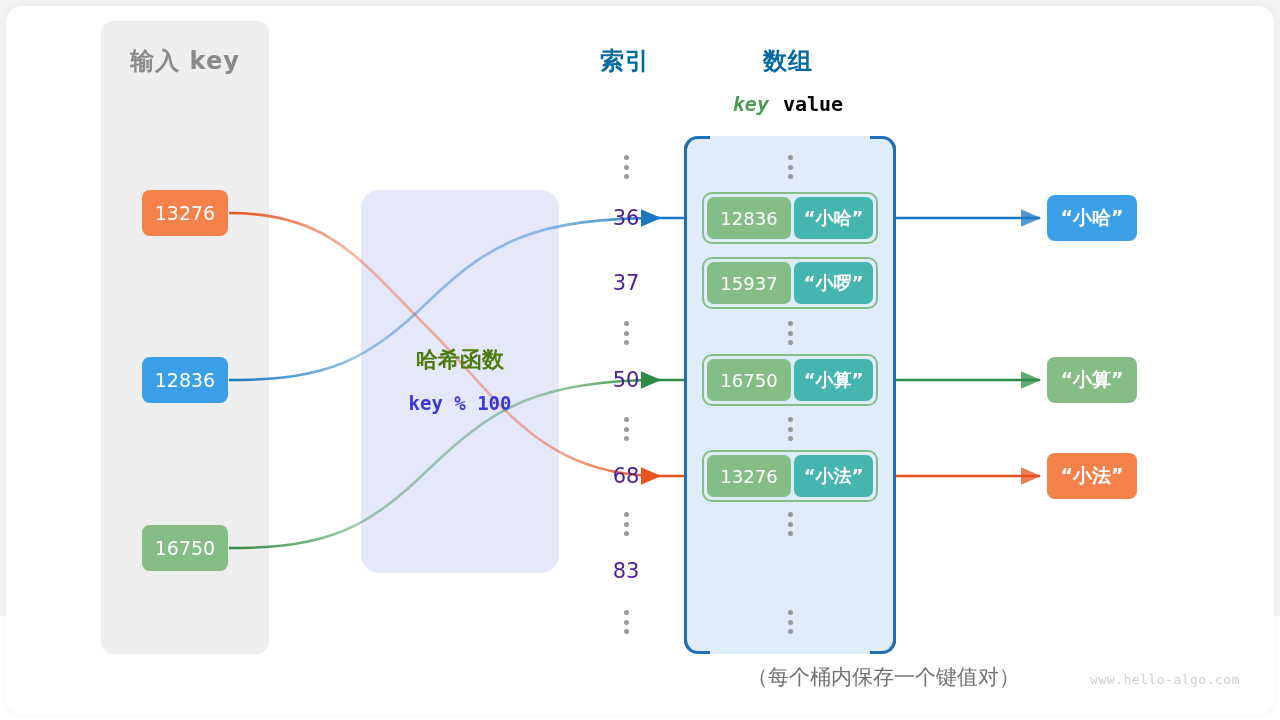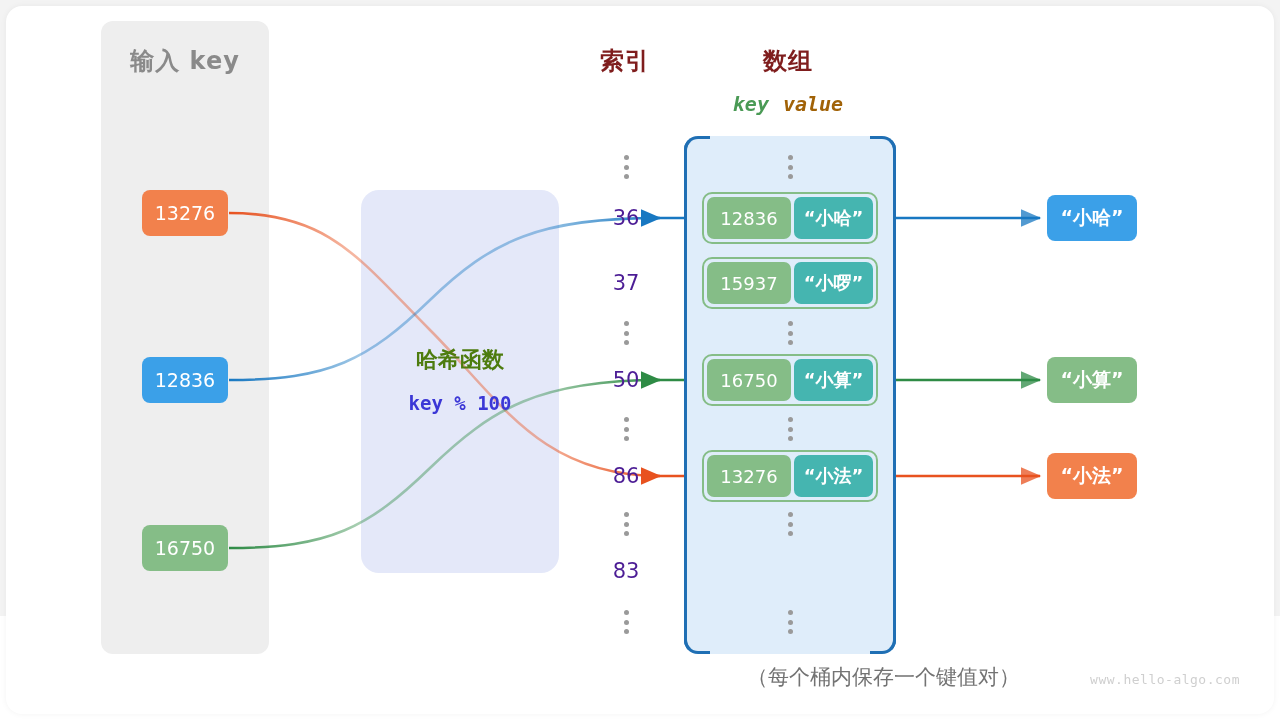--- a/index.html
+++ b/index.html
@@ -55,39 +55,39 @@
     font-size: 24px;
     font-weight: bold;
     color: #8a8a8a;
     letter-spacing: 1px;
   }
 
   .col-title {
     position: absolute;
     font-size: 24px;
     font-weight: bold;
-    color: #7f1d1d;
+    color: #0369a1;
     text-align: center;
     letter-spacing: 1px;
   }
   #title-index { left: 570px; top: 45px; width: 110px; }
   #title-array { left: 718px; top: 45px; width: 140px; }
 
   #kv-header {
     position: absolute;
     left: 660px;
     top: 92px;
     width: 256px;
     text-align: center;
     font-family: "DejaVu Sans Mono", "Liberation Mono", monospace;
     font-size: 20px;
     font-weight: bold;
   }
   #kv-header .k { color: #4a9a55; font-style: italic; }
-  #kv-header .v { color: #a16207; font-style: italic; }
+  #kv-header .v { color: #000000; }
   #kv-header .sp { display: inline-block; width: 14px; }
 
   
   .key-chip {
     position: absolute;
     width: 86px;
     height: 46px;
     border-radius: 8px;
     display: flex;
     align-items: center;
@@ -369,21 +369,21 @@
       <i></i>
       <i></i>
       <i></i>
     </div>
   <div class="idx" style="top:368px;">50</div>
   <div class="vdots" style="left:621px; top:417px;">
       <i></i>
       <i></i>
       <i></i>
     </div>
-  <div class="idx" style="top:464px;">86</div>
+  <div class="idx" style="top:464px;">68</div>
   <div class="vdots" style="left:621px; top:512px;">
       <i></i>
       <i></i>
       <i></i>
     </div>
   <div class="idx" style="top:559px;">83</div>
   <div class="vdots" style="left:621px; top:610px;">
       <i></i>
       <i></i>
       <i></i>

